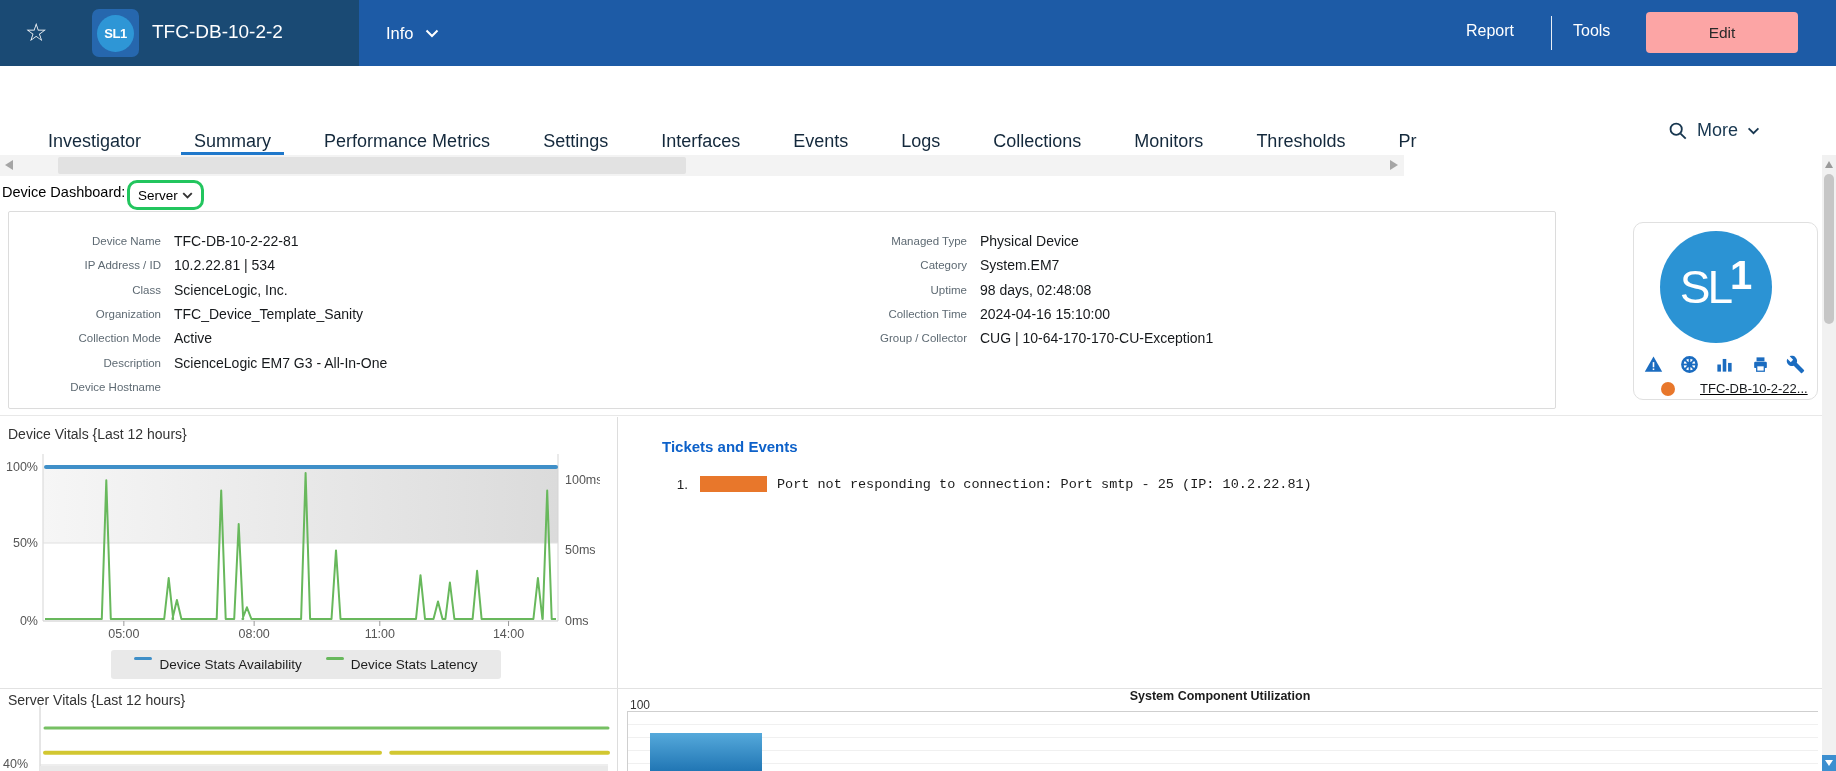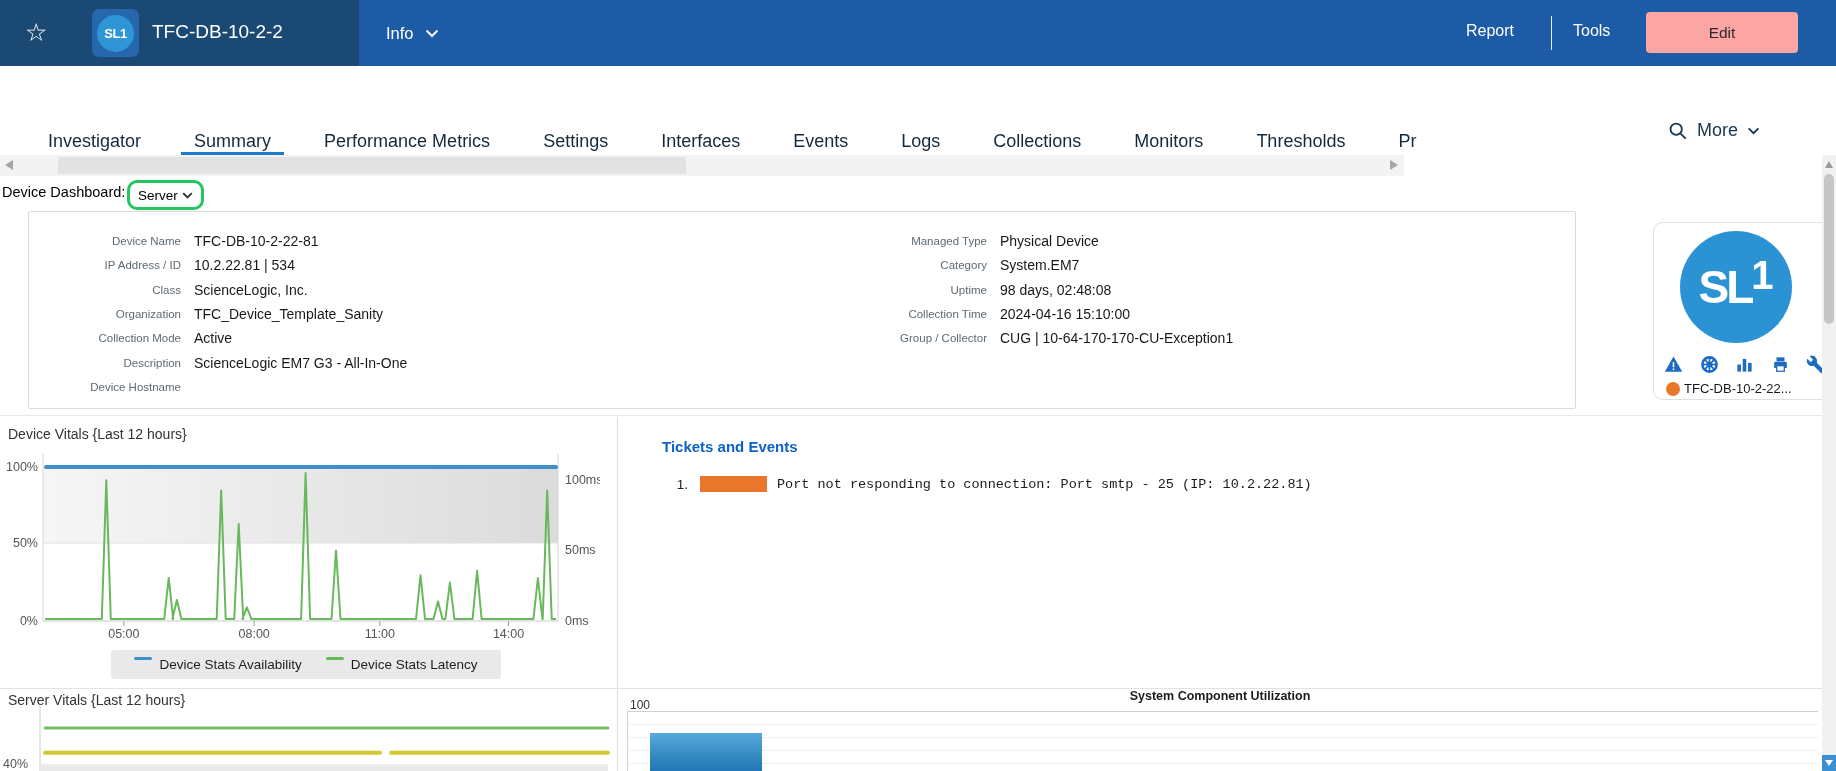--- a/index.html
+++ b/index.html
@@ -42,37 +42,37 @@
   .harrow.right{left:1390px;border-width:5.5px 0 5.5px 8px;border-color:transparent transparent transparent #a5a5a5;}
 
   
   .dash-label{position:absolute;left:2px;top:184px;font-size:14.5px;color:#000;}
   .dash-select{position:absolute;left:127px;top:180px;width:77px;height:22px;border:3px solid #22c55e;
                border-radius:10px;display:flex;align-items:center;justify-content:space-between;
                padding:12px 8px;font-size:13.5px;color:#000;background:#fff;box-sizing:border-box;}
 
   
   .info-card{position:absolute;left:8px;top:211px;width:1548px;height:198px;background:#fff;
-             border:1px solid #dcdcdc;border-radius:2px;box-sizing:border-box;margin-left:20px;}
+             border:1px solid #dcdcdc;border-radius:2px;box-sizing:border-box;}
   .fields-left{position:absolute;left:12px;top:17px;}
   .fields-right{position:absolute;left:592px;top:17px;}
   .frow{display:flex;height:24.3px;align-items:center;}
   .flabel{width:140px;text-align:right;font-size:11.5px;color:#5e6a73;flex:none;}
   .fields-right .flabel{width:366px;}
   .fvalue{margin-left:13px;font-size:14px;color:#16191c;white-space:nowrap;}
 
   .device-card{position:absolute;left:1624px;top:10px;width:183px;height:176px;border:1px solid #e0e0e0;
                border-radius:10px;background:#fff;}
   .dc-logo{position:absolute;left:26px;top:8px;width:112px;height:112px;border-radius:50%;background:#2b93d4;
            display:flex;align-items:center;justify-content:center;}
-  .dc-sl{font-size:46px;font-weight:bold;color:#fff;letter-spacing:-3px;}
+  .dc-sl{font-size:46px;font-weight:normal;color:#fff;letter-spacing:-3px;}
   .dc-one{font-size:40px;font-weight:bold;color:#fff;transform:translateY(-12px);}
   .dc-icons{position:absolute;left:10px;right:12px;top:132px;display:flex;justify-content:space-between;align-items:center;}
   .dc-icons svg{display:block;}
-  .dc-status{position:absolute;left:12px;top:158px;display:flex;align-items:center;gap:4px;}
+  .dc-status{position:absolute;left:27px;top:158px;display:flex;align-items:center;gap:25px;text-decoration:underline;}
   .dc-dot{width:14px;height:14px;border-radius:50%;}
   .dc-name{font-size:13px;color:#16191c;white-space:nowrap;}
 
   
   .sec-top-line{position:absolute;left:0;top:415px;width:1822px;height:1px;background:#e8e8e8;}
   .col-divider{position:absolute;left:617px;top:417px;width:1px;height:354px;background:#ddd;}
   .mid-line{position:absolute;left:0;top:688px;width:1822px;height:1px;background:#e2e2e2;}
 
   .dv-title{position:absolute;left:8px;top:426px;font-size:14px;color:#333;}
   #dv-chart{position:absolute;left:0;top:446px;}

